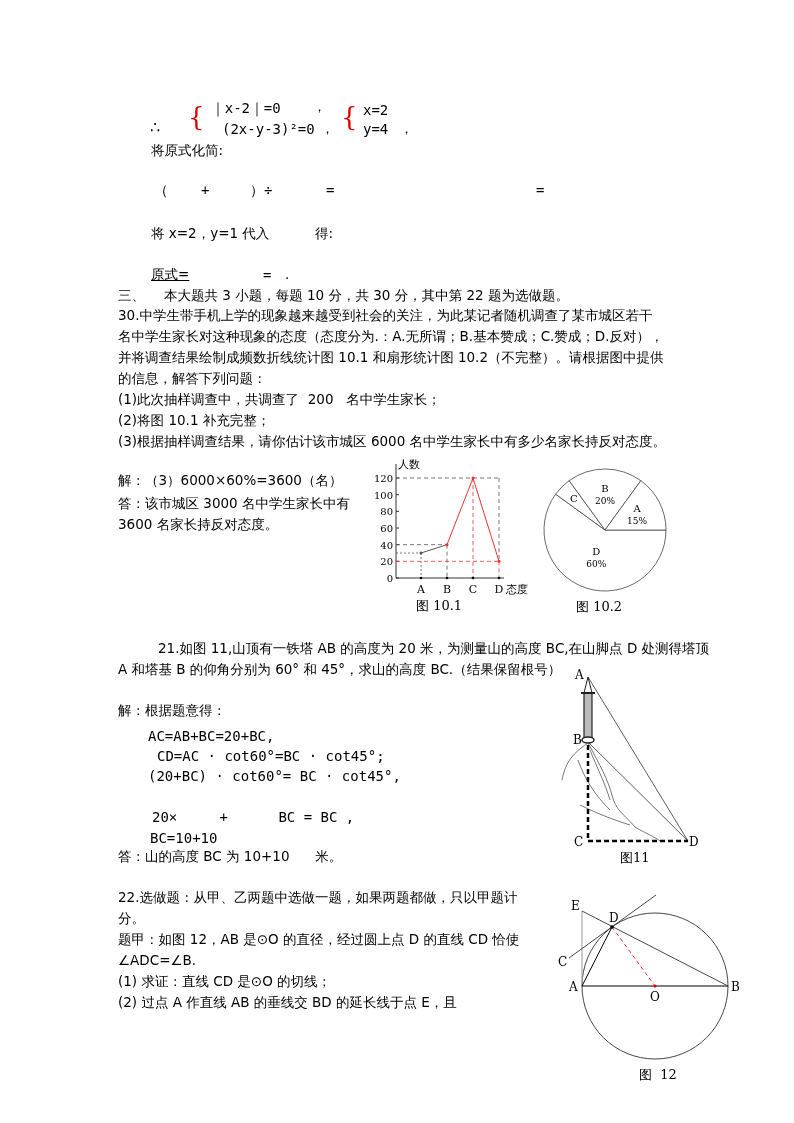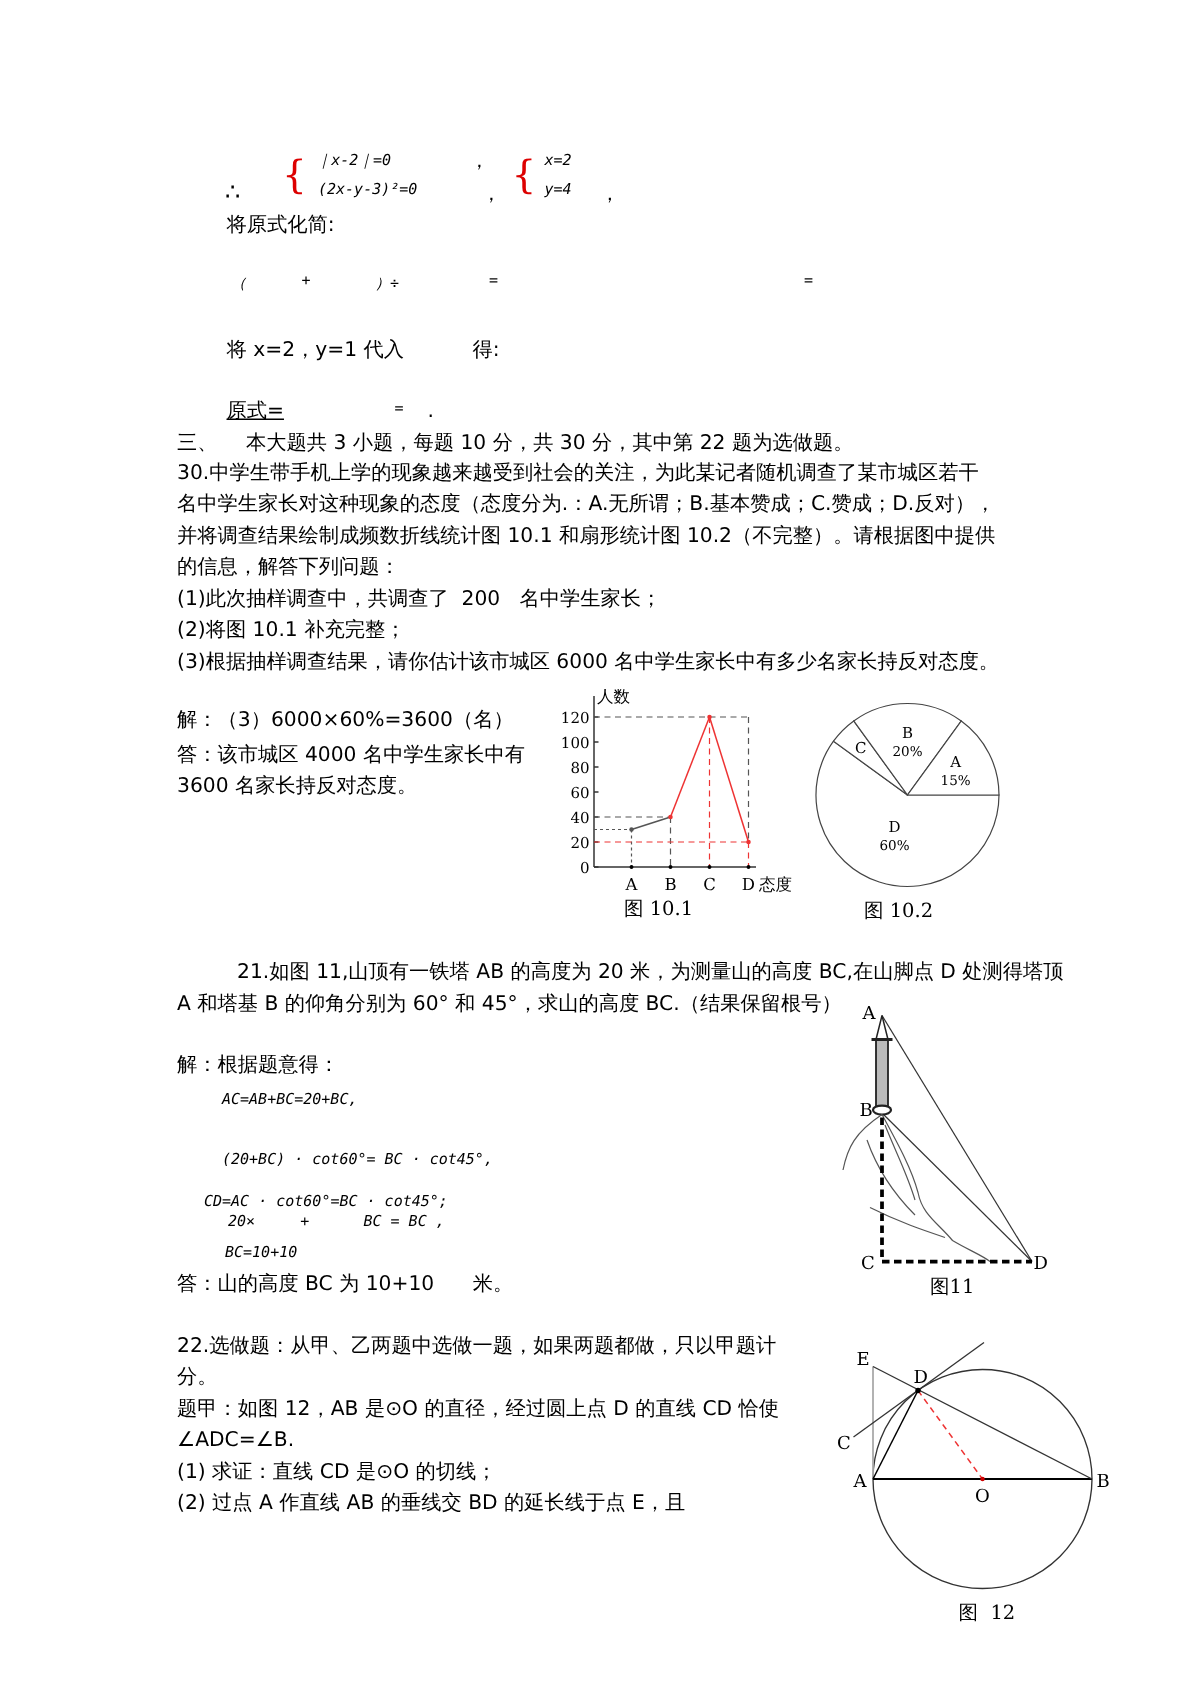--- a/index.html
+++ b/index.html
@@ -1,31 +1,31 @@
 <!DOCTYPE html>
 <html><head>
 <meta charset="utf-8">
 <style>
   html, body { margin:0; padding:0; background:#fff; }
   body { width:794px; height:1123px; position:relative; overflow:hidden;
          font-family:"DejaVu Sans", sans-serif; color:#000; font-size:13px; }
   .abs { position:absolute; white-space:nowrap; }
-  .mono { font-family:"DejaVu Sans Mono", monospace; font-size:10px;font-style:italic; }
+  .mono { font-family:"DejaVu Sans Mono", monospace; font-size:14px; }
   .brace { color:#d00; font-size:26px; line-height:26px; font-family:"DejaVu Serif", serif; }
   .line { font-size:13.5px; line-height:18px; }
   .u { }
   svg text { font-family:"DejaVu Serif", serif; }
 </style>
 </head>
 <body>
 
 <div class="abs" style="left:150px;top:118px;font-size:16px;">∴</div>
 <div class="abs brace" style="left:188px;top:104px;">{</div>
 <div class="abs mono" style="left:211px;top:100px;">｜x-2｜=0</div>
-<div class="abs mono" style="left:212px;top:121px;">(2x-y-3)²=0</div>
+<div class="abs mono" style="left:222px;top:121px;">(2x-y-3)²=0</div>
 <div class="abs" style="left:313px;top:98px;">，</div>
 <div class="abs" style="left:321px;top:120px;">，</div>
 <div class="abs brace" style="left:341px;top:104px;">{</div>
 <div class="abs mono" style="left:363px;top:102px;">x=2</div>
 <div class="abs mono" style="left:363px;top:121px;">y=4</div>
 <div class="abs" style="left:400px;top:120px;">，</div>
 <div class="abs line" style="left:151px;top:141px;">将原式化简:</div>
 
 <div class="abs mono" style="left:154px;top:182px;">（</div>
 <div class="abs mono" style="left:201px;top:182px;">+</div>
@@ -47,21 +47,21 @@
   <div class="abs line" style="left:118px;top:306px;">30.中学生带手机上学的现象越来越受到社会的关注，为此某记者随机调查了某市城区若干</div>
   <div class="abs line" style="left:118px;top:327px;">名中学生家长对这种现象的态度（态度分为.：A.无所谓；B.基本赞成；C.赞成；D.反对），</div>
   <div class="abs line" style="left:118px;top:348px;">并将调查结果绘制成频数折线统计图 10.1 和扇形统计图 10.2（不完整）。请根据图中提供</div>
   <div class="abs line" style="left:118px;top:369px;">的信息，解答下列问题：</div>
   <div class="abs line" style="left:118px;top:390px;">
     <span>(1)此次抽样调查中，共调查了</span><span class="u" style="white-space:pre;">  200   </span><span>名中学生家长；</span>
   </div>
   <div class="abs line" style="left:118px;top:411px;">(2)将图 10.1 补充完整；</div>
   <div class="abs line" style="left:118px;top:432px;">(3)根据抽样调查结果，请你估计该市城区 6000 名中学生家长中有多少名家长持反对态度。</div>
   <div class="abs line" style="left:118px;top:471px;">解：（3）6000×60%=3600（名）</div>
-  <div class="abs line" style="left:118px;top:494px;">答：该市城区 4000 名中学生家长中有</div>
+  <div class="abs line" style="left:118px;top:494px;">答：该市城区 3000 名中学生家长中有</div>
   <div class="abs line" style="left:118px;top:515px;">3600 名家长持反对态度。</div>
 </div>
 
 <svg class="abs" style="left:360px;top:450px;" width="180" height="170" id="chart1">
   <g id="c1-static"></g>
   <text x="38" y="18" font-size="11">人数</text>
   <text x="146" y="143" font-size="11">态度</text>
   <text x="56" y="160" font-size="13">图 10.1</text>
 <line x1="36" y1="128" x2="36" y2="14" stroke="#333" stroke-width="1"></line>
     <line x1="36" y1="128" x2="144" y2="128" stroke="#333" stroke-width="1"></line>
@@ -119,21 +119,21 @@
     <text x="33.88730162779191" y="41.887301627791906" font-size="10" text-anchor="middle">C</text>
     <text x="56.34752415750147" y="94.6295824562643" font-size="10" text-anchor="middle">D</text>
     <text x="56.34752415750147" y="106.6295824562643" font-size="9" text-anchor="middle">60%</text>
   </svg>
 
 <div>
   <div class="abs line" style="left:118px;top:639px;margin-left:40px;">21.如图 11,山顶有一铁塔 AB 的高度为 20 米，为测量山的高度 BC,在山脚点 D 处测得塔顶</div>
   <div class="abs line" style="left:118px;top:660px;">A 和塔基 B 的仰角分别为 60° 和 45°，求山的高度 BC.（结果保留根号）</div>
   <div class="abs line" style="left:118px;top:701px;">解：根据题意得：</div>
   <div class="abs mono" style="left:148px;top:728px;">AC=AB+BC=20+BC,</div>
-  <div class="abs mono" style="left:136px;top:748px;margin-top:48px;">CD=AC · cot60°=BC · cot45°;</div>
+  <div class="abs mono" style="left:157px;top:748px;">CD=AC · cot60°=BC · cot45°;</div>
   <div class="abs mono" style="left:148px;top:768px;">(20+BC) · cot60°= BC · cot45°,</div>
   <div class="abs mono" style="left:152px;top:809px;white-space:pre;text-align:right;">20×     +      BC = BC ,</div>
   <div class="abs mono" style="left:150px;top:830px;">BC=10+10</div>
   <div class="abs line" style="left:118px;top:847px;white-space:pre;">答：山的高度 BC 为 10+10      米。</div>
 </div>
 
 <svg class="abs" style="left:560px;top:665px;" width="150" height="200">
   <line x1="28" y1="12" x2="128" y2="176" stroke="#333" stroke-width="0.8"></line>
   <line x1="28" y1="77" x2="128" y2="176" stroke="#333" stroke-width="0.8"></line>
   <rect x="24" y="28" width="8" height="46" fill="#bbb" stroke="#222" stroke-width="1.2"></rect>

